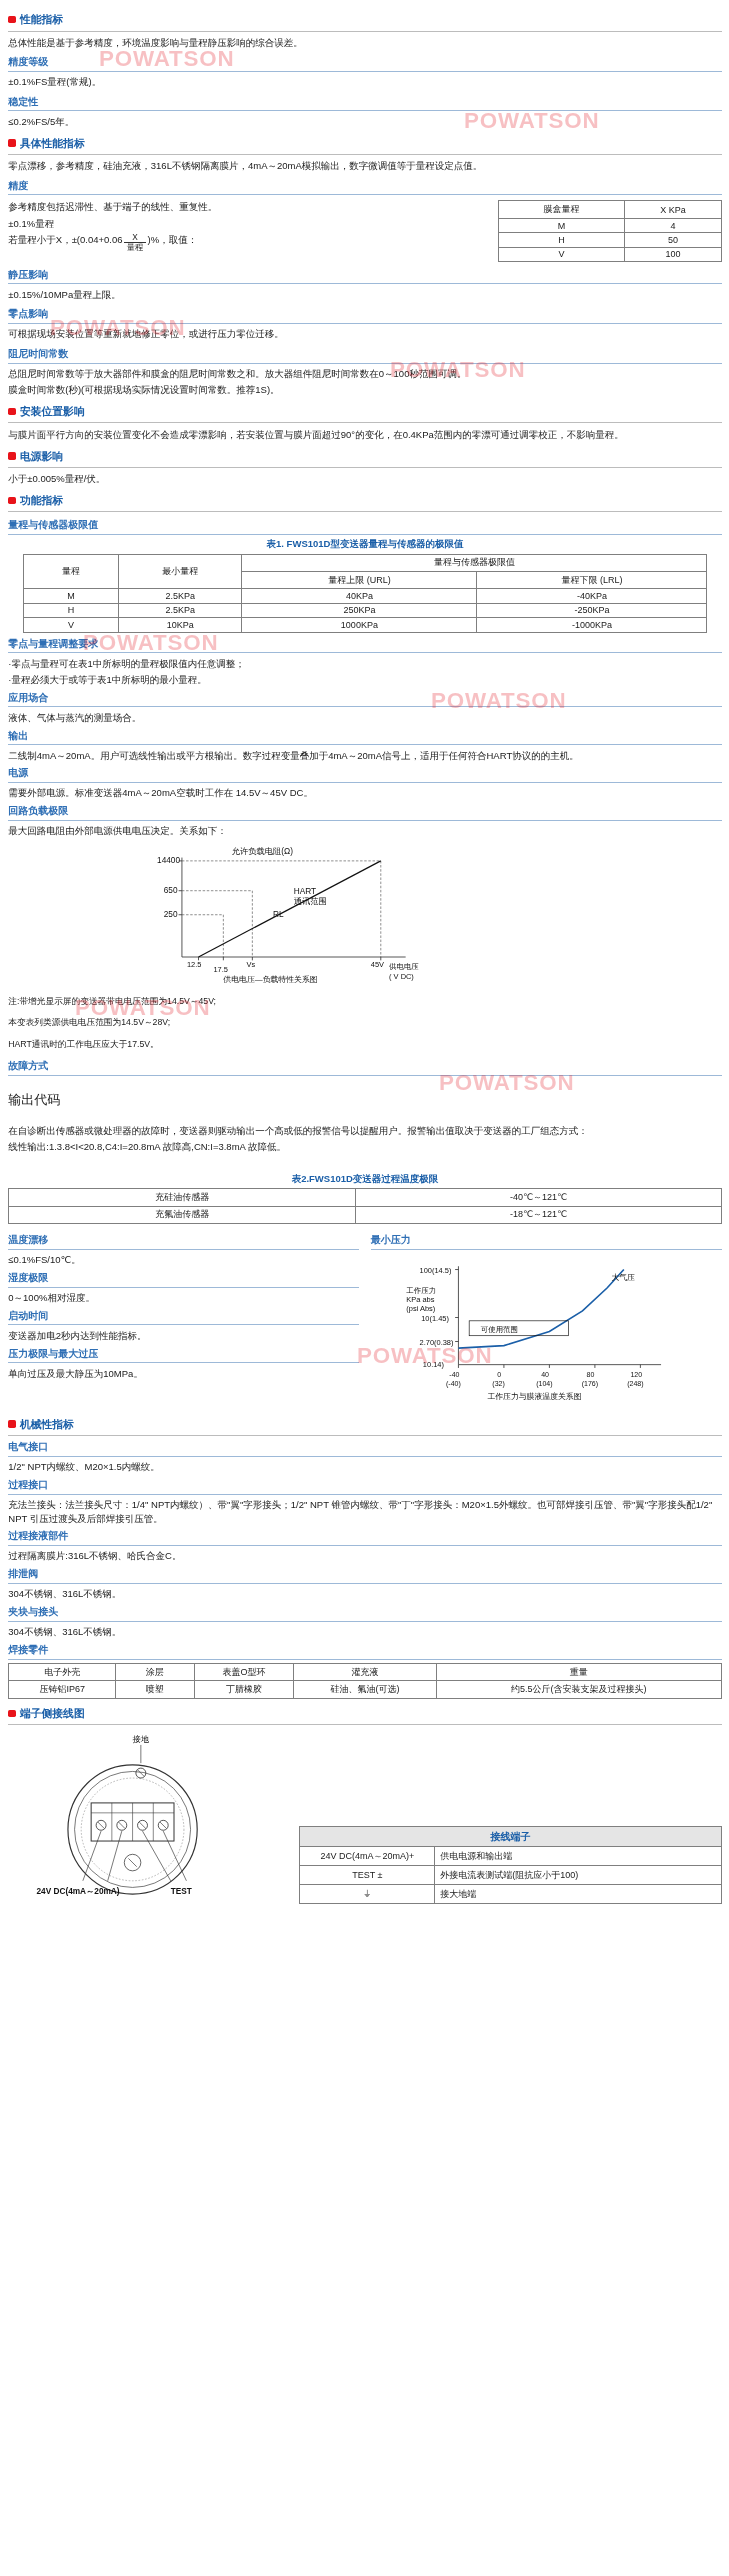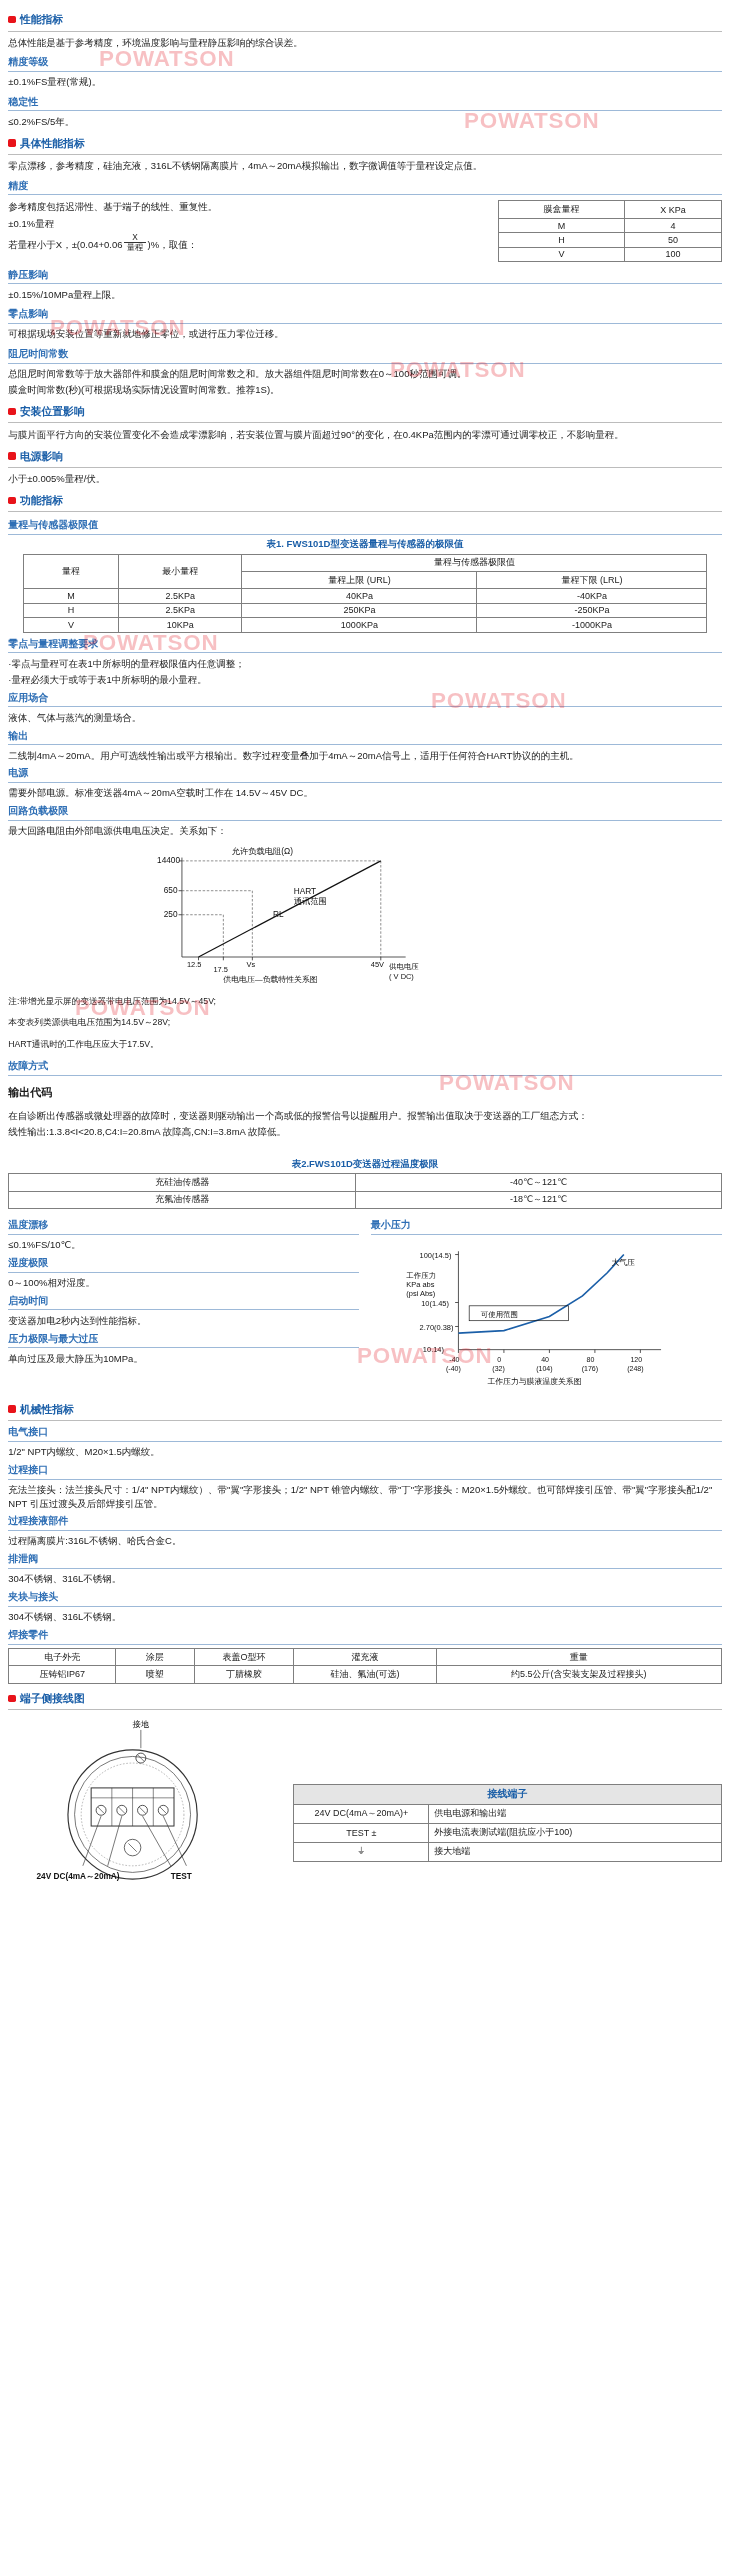--- a/index.html
+++ b/index.html
@@ -86,21 +86,21 @@
   .frac{display:inline-block;text-align:center;vertical-align:middle;line-height:1.05;font-size:8.3px;margin:0 1.7px;}
   .frac .num{display:block;border-bottom:0.8px solid #333;padding:0 2.5px;}
   .frac .den{display:block;padding:0 2.5px;}
 
   .note{font-size:8.7px;line-height:1.45;}
 
   
   .chartbox{margin:3.3px 0 3.3px 0;}
   svg{display:block;}
 
-  .pinout-wrap{display:flex;gap:11px;align-items:center;margin-top:5px;}
+  .pinout-wrap{display:flex;gap:17px;align-items:flex-end;margin-top:5px;}
   .pin-left{width:274px;}
   .pin-right{flex:1;padding-top:41px;}
   table.pinout{width:100%;font-size:9px;}
   table.pinout td{border:0.8px solid #7f7f7f;padding:2.5px 5px;}
   table.pinout td.k{width:124px;text-align:center;}
   table.pinout th{
     border:0.8px solid #7f7f7f;
     padding:2.5px 5px;
     background:#e5e5e5;
     color:#1b5fa8;
@@ -137,21 +137,21 @@
   <h2 class="sec">具体性能指标</h2>
   <hr class="hr">
   <p class="txt">零点漂移，参考精度，硅油充液，316L不锈钢隔离膜片，4mA～20mA模拟输出，数字微调值等于量程设定点值。</p>
 
   <h3 class="sub">精度</h3>
   <hr class="hr-blue">
   <div style="display:flex;align-items:flex-start;gap:14px;">
     <div style="flex:1;">
       <p class="txt">参考精度包括迟滞性、基于端子的线性、重复性。</p>
       <p class="txt">±0.1%量程</p>
-      <p class="txt" style="display:flex;align-items:flex-end;">
+      <p class="txt" style="display:flex;align-items:flex-start;">
         <span>若量程小于X，±(0.04+0.06</span>
         <span class="frac">
           <span class="num">X</span>
           <span class="den">量程</span>
         </span>
         <span>)%，取值：</span>
       </p>
     </div>
     <table class="grid" style="width:224px;margin-top:1.7px;">
       <tbody>
@@ -296,21 +296,21 @@
       <text x="140" y="170" font-family="Liberation Sans, sans-serif" font-size="9.5" fill="#111">供电电压—负载特性关系图</text>
     </svg>
   </div>
 
   <p class="note">注:带增光显示屏的变送器带电电压范围为14.5V～45V;</p>
   <p class="note">本变表列类源供电电压范围为14.5V～28V;</p>
   <p class="note">HART通讯时的工作电压应大于17.5V。</p>
 
   <h3 class="sub2">故障方式</h3>
   <hr class="hr-blue">
-  <div style="font-weight:bold;font-size:11px;margin:9px 0;">输出代码</div>
+  <div style="font-weight:normal;font-size:13px;margin:15px 0;">输出代码</div>
   <p class="txt">在自诊断出传感器或微处理器的故障时，变送器则驱动输出一个高或低的报警信号以提醒用户。报警输出值取决于变送器的工厂组态方式：</p>
   <p class="txt">线性输出:1.3.8&lt;I&lt;20.8,C4:I=20.8mA 故障高,CN:I=3.8mA 故障低。</p>
 
   <div class="cols">
     <div class="col" style="padding-top:13.3px;">
       <div class="tbl-title">表2.FWS101D变送器过程温度极限</div>
       <table class="grid" style="width:100%;">
         <tbody>
             <tr>
           <td>充硅油传感器</td>

